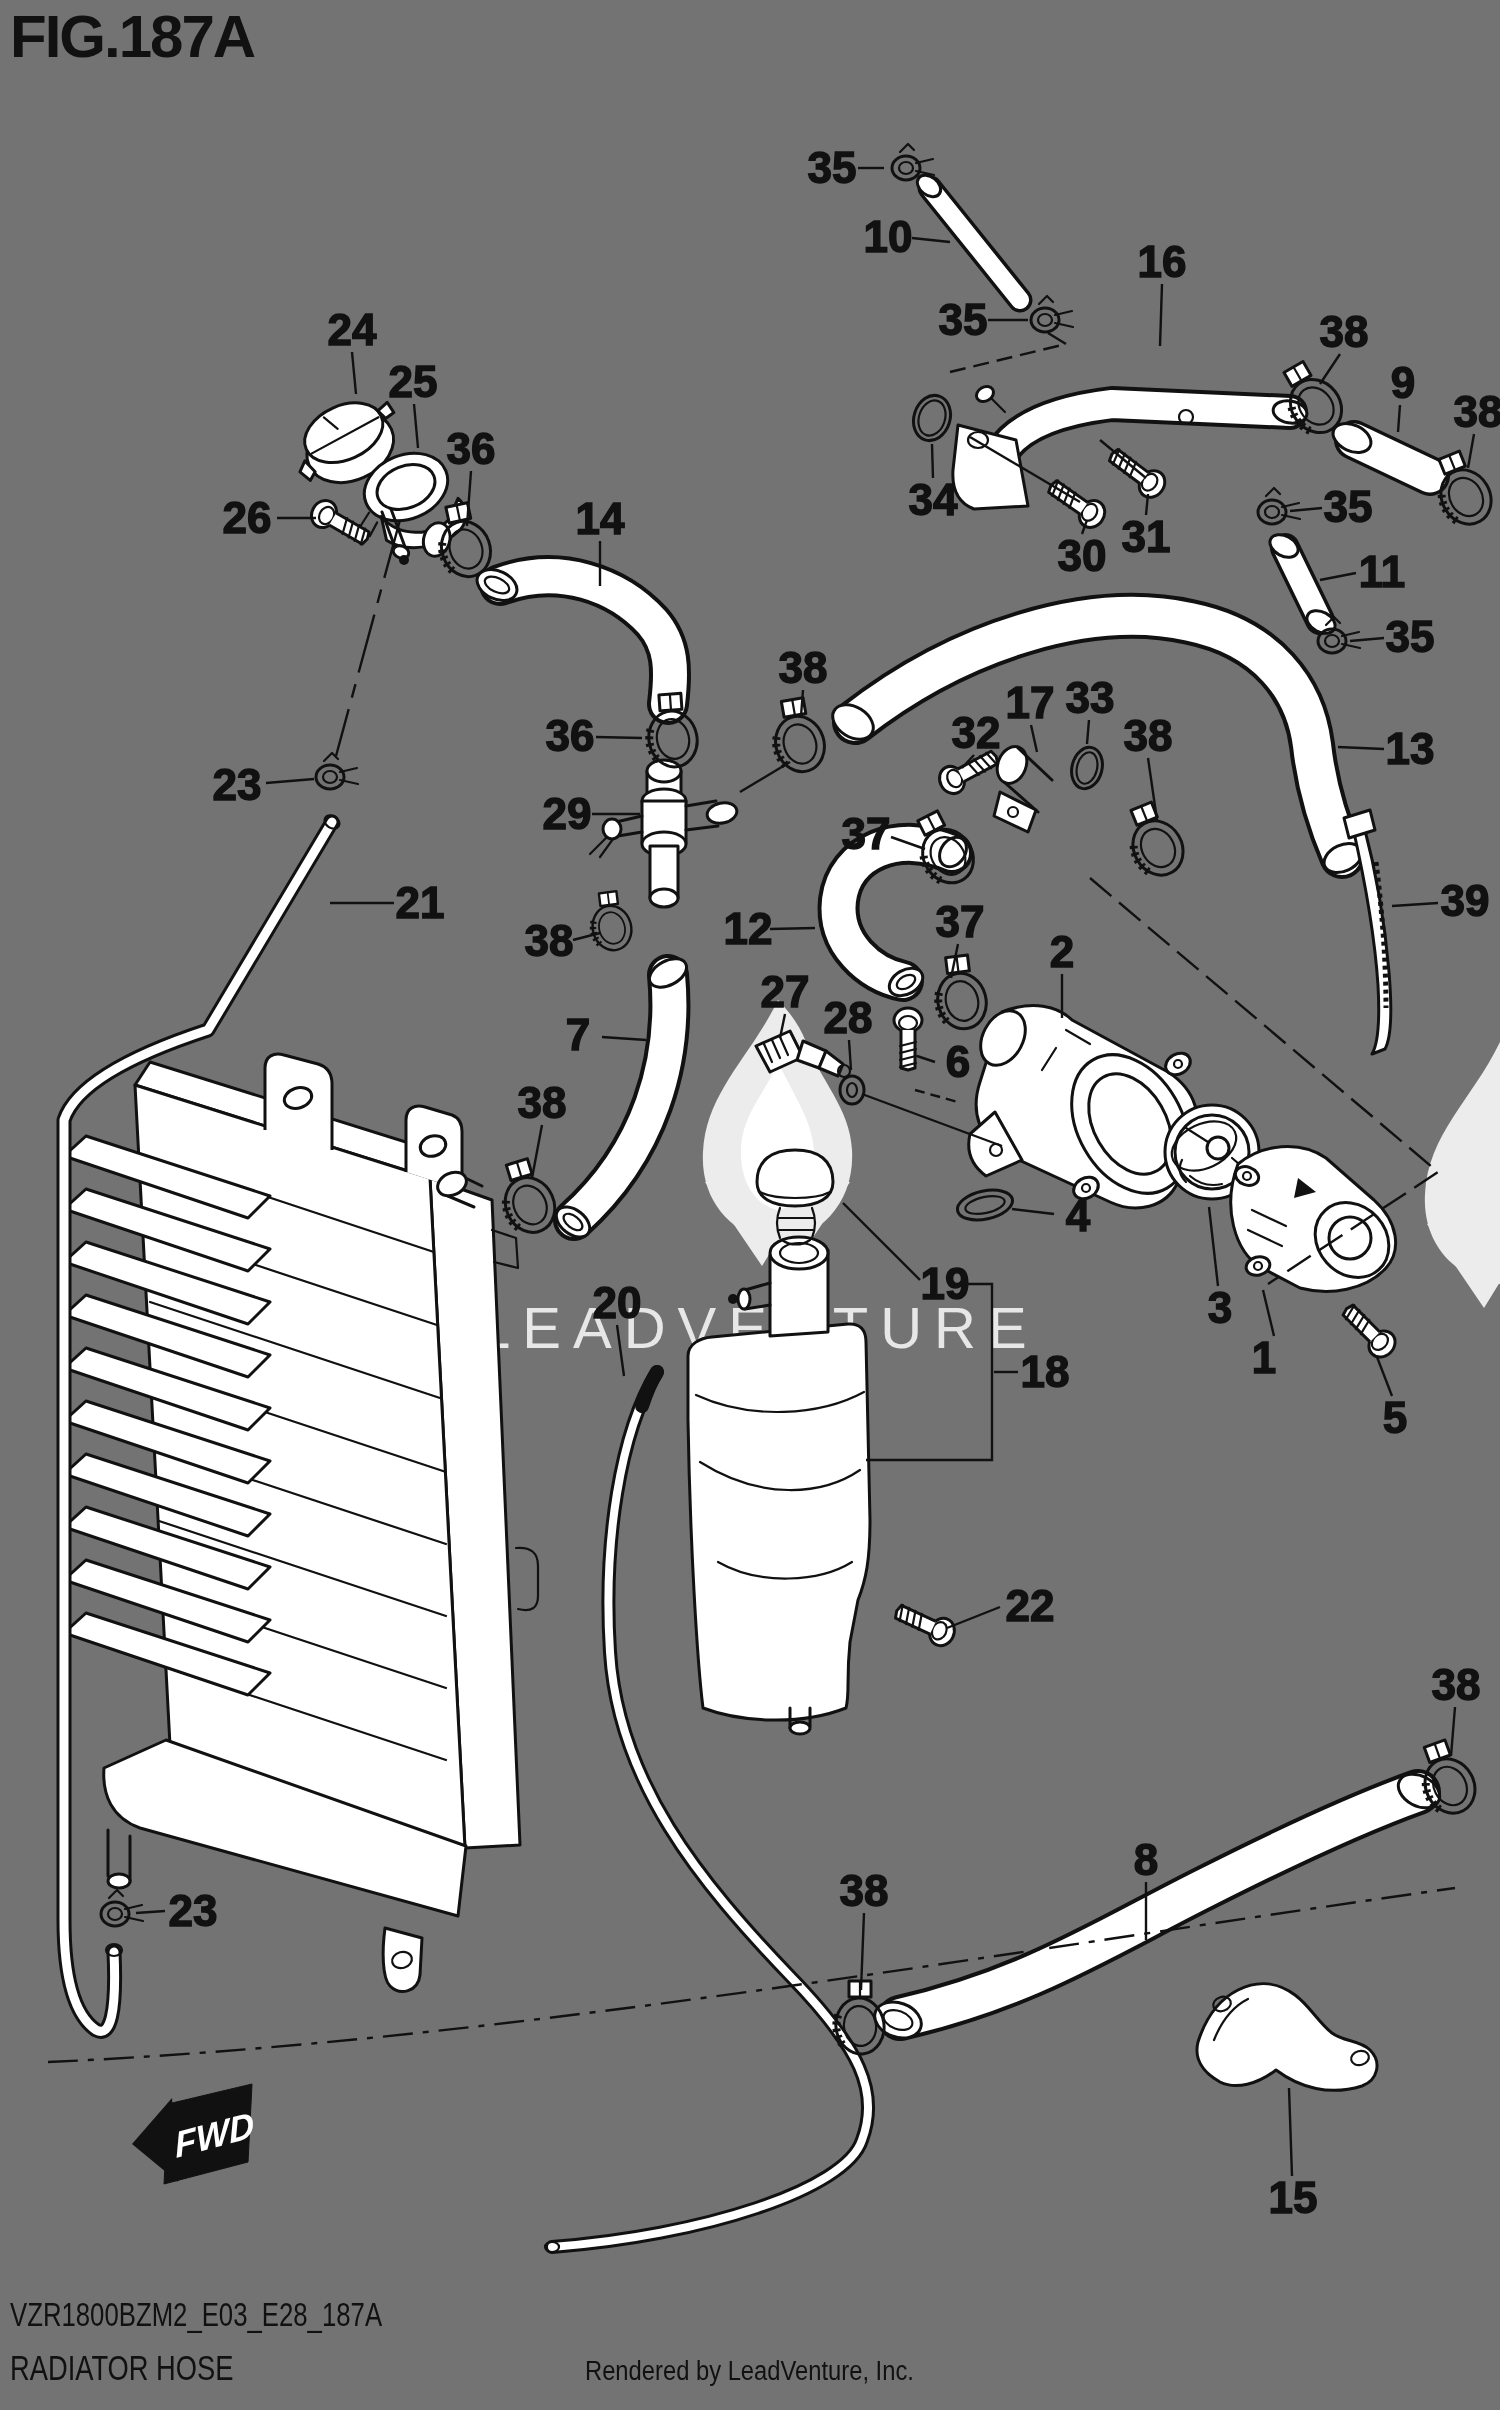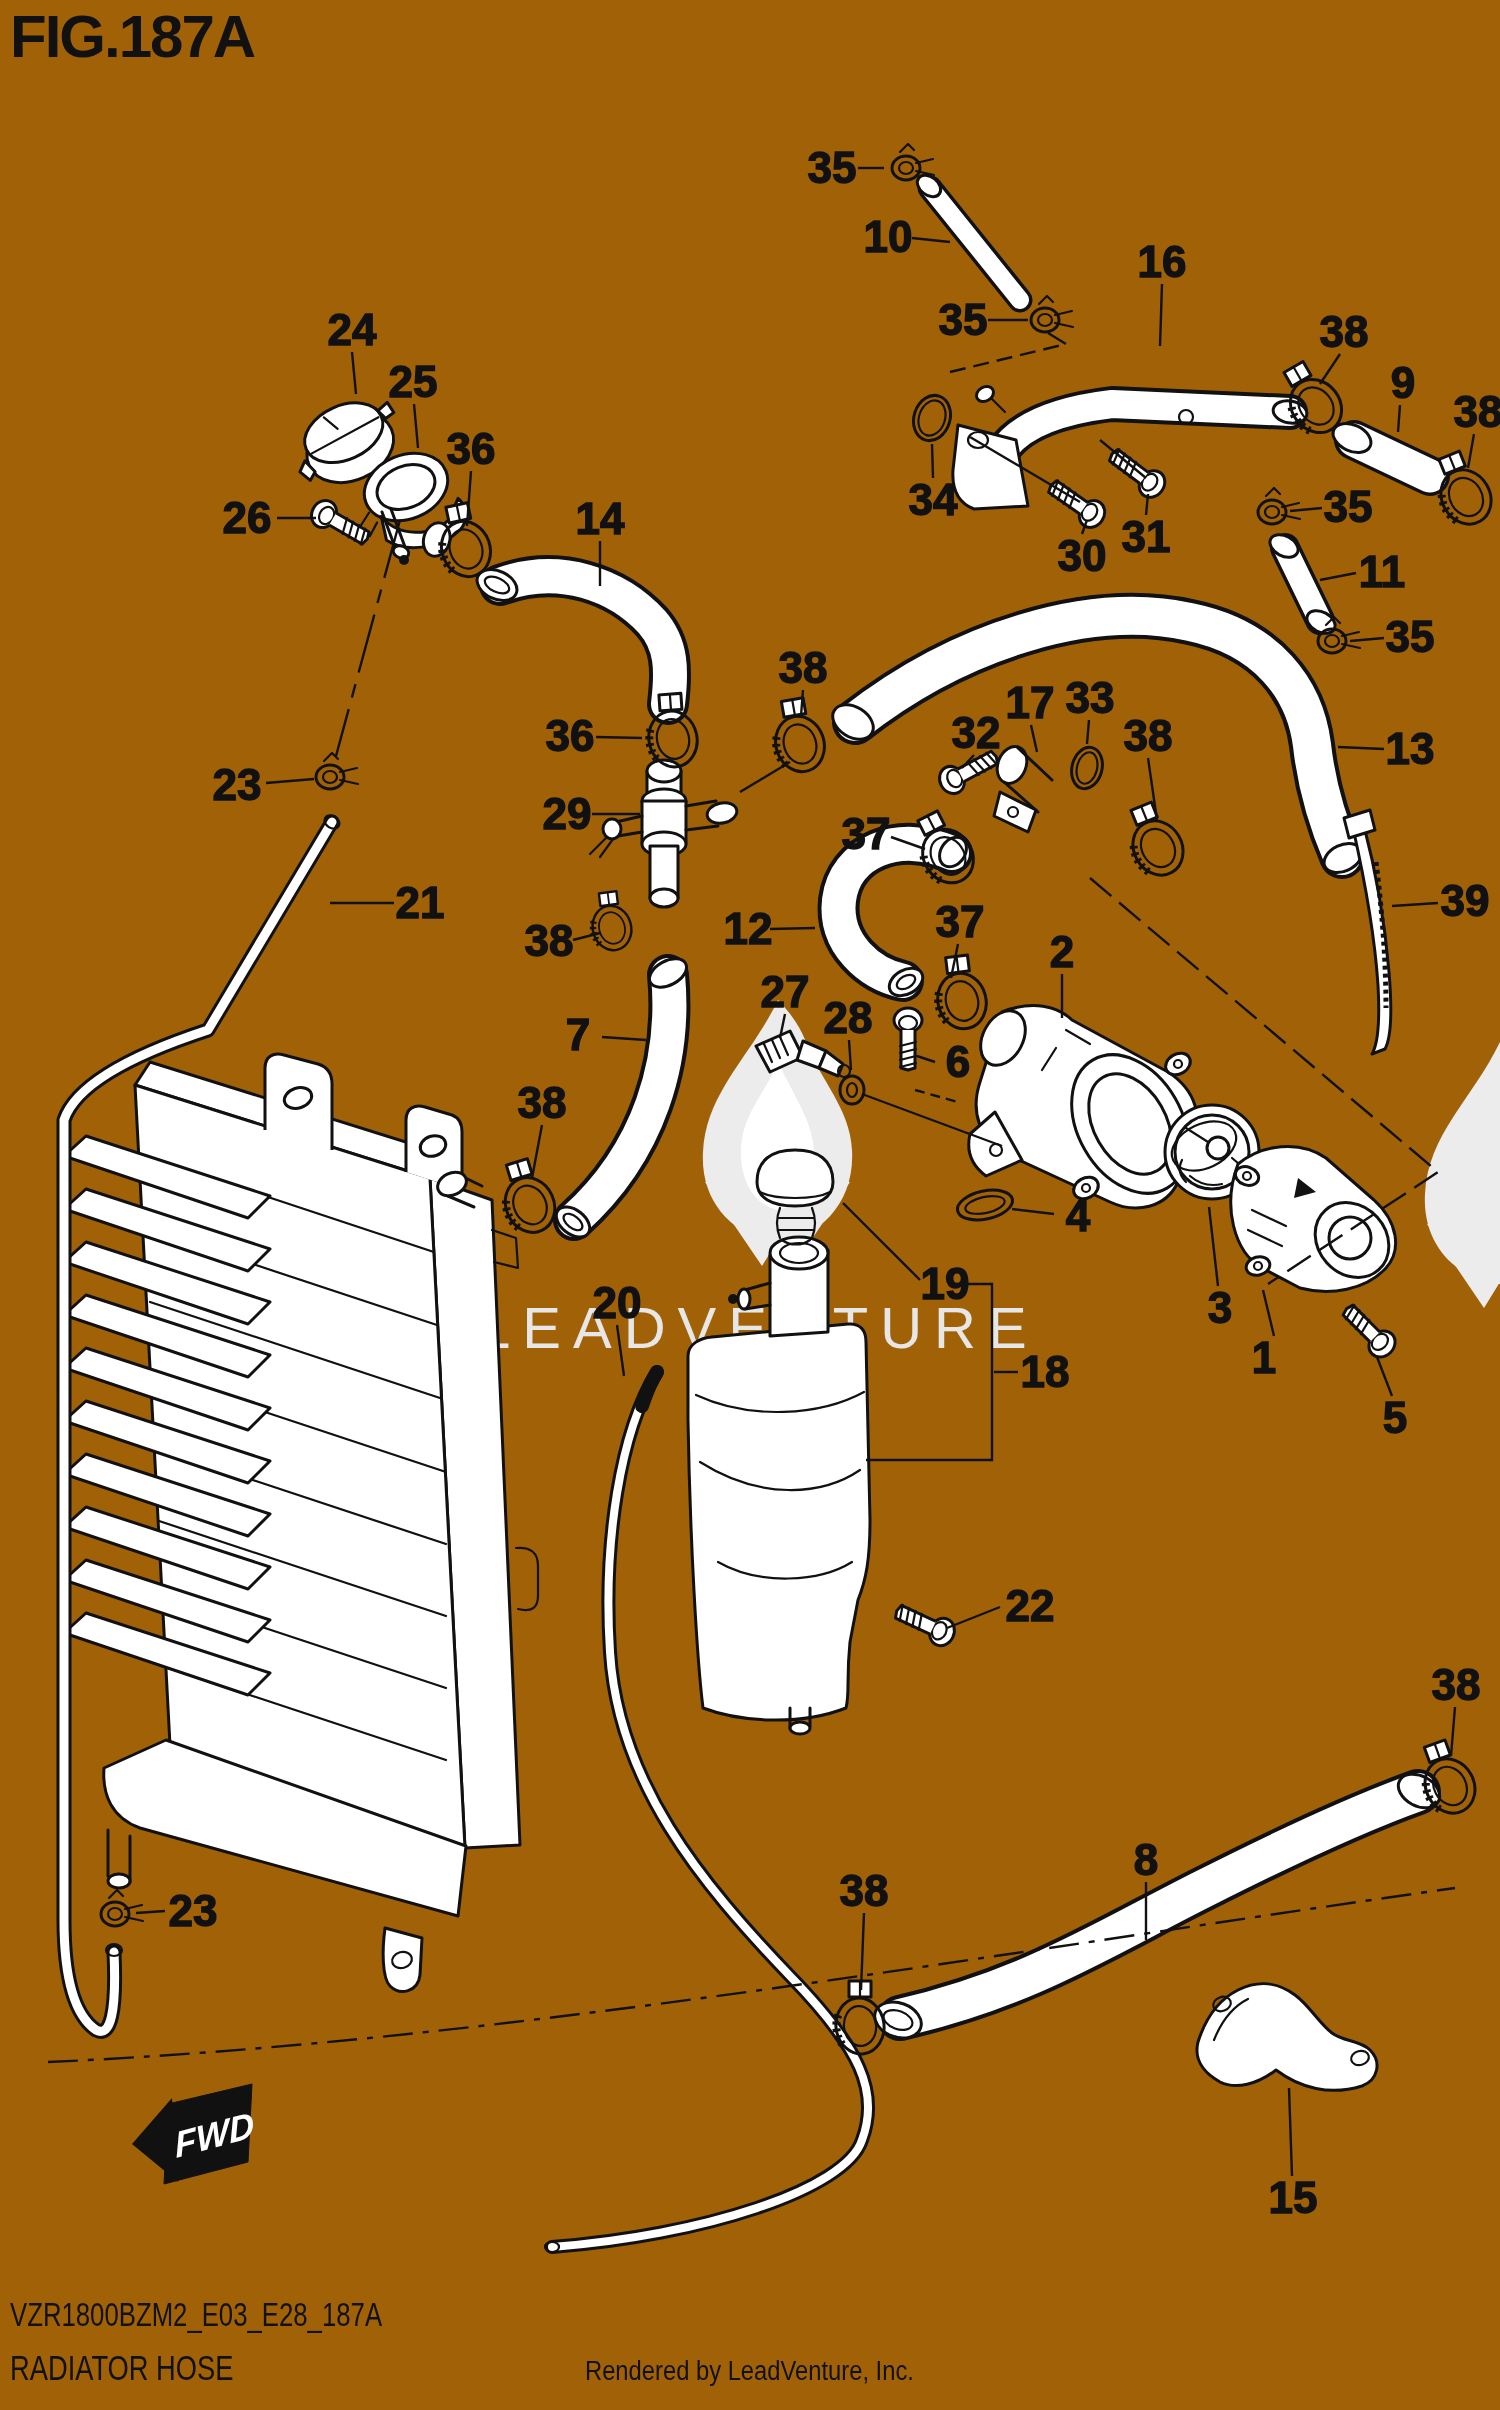--- a/index.html
+++ b/index.html
@@ -1,16 +1,16 @@
 <!DOCTYPE html>
 <html><head>
 <meta charset="utf-8">
 <style>
   html,body{margin:0;padding:0;background:#ffffff;}
-  #page{position:relative;width:1500px;height:2410px;background:#a16207;overflow:hidden;
+  #page{position:relative;width:1500px;height:2410px;background:#737373;overflow:hidden;
         font-family:"Liberation Sans",sans-serif;color:#111;}
   #art{position:absolute;left:0;top:0;}
   .hdr{position:absolute;left:10px;top:2px;font-size:60px;font-weight:bold;letter-spacing:-2px;
        font-family:"Liberation Sans",sans-serif;}
   .ftr{position:absolute;transform-origin:left bottom;white-space:nowrap;}
   #fcode{left:10px;top:2296px;font-size:33px;transform:scaleX(0.78);}
   #fname{left:10px;top:2348px;font-size:35px;transform:scaleX(0.78);}
   #fcredit{left:585px;top:2356px;font-size:27px;transform:scaleX(0.88);}
   
   .ln,.ln2,.lnw{fill:none;stroke:#111;stroke-linecap:round;stroke-linejoin:round;}

